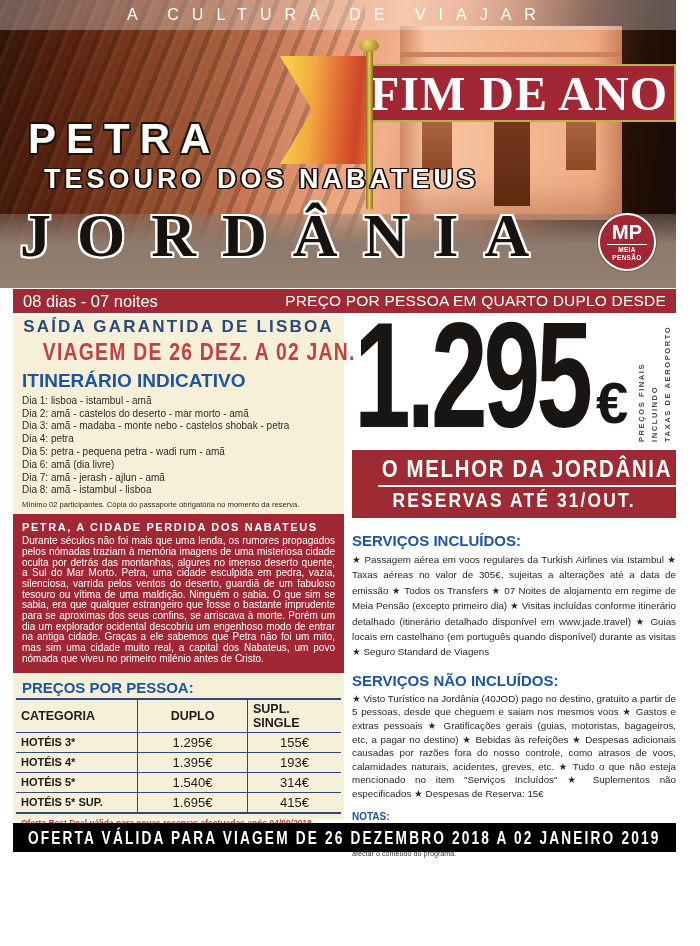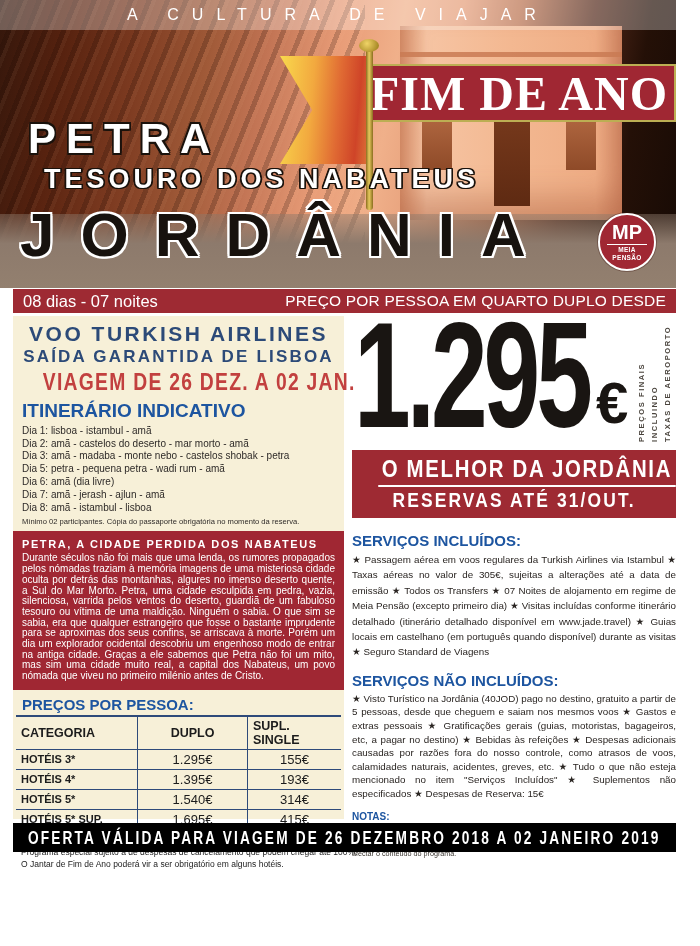--- a/index.html
+++ b/index.html
@@ -35,21 +35,21 @@
   .flag-knob { position:absolute; left:359px; top:39px; width:20px; height:13px; z-index:5; border-radius:50%;
     background:radial-gradient(circle at 40% 35%,#f0d467,#937414); }
   .title-petra { position:absolute; left:28px; top:118px; z-index:6; color:#fff; font-weight:700;
     font-size:42px; letter-spacing:10px; line-height:1;
     text-shadow:-1.6px -1.6px 0 #1a120c,1.6px -1.6px 0 #1a120c,-1.6px 1.6px 0 #1a120c,1.6px 1.6px 0 #1a120c,0 -1.6px 0 #1a120c,0 1.6px 0 #1a120c,-1.6px 0 0 #1a120c,1.6px 0 0 #1a120c; }
   .title-tesouro { position:absolute; left:44px; top:166px; z-index:6; color:#fff; font-weight:700;
     font-size:27px; letter-spacing:4px; line-height:1;
     text-shadow:-1.4px -1.4px 0 #1a120c,1.4px -1.4px 0 #1a120c,-1.4px 1.4px 0 #1a120c,1.4px 1.4px 0 #1a120c,0 -1.4px 0 #1a120c,0 1.4px 0 #1a120c,-1.4px 0 0 #1a120c,1.4px 0 0 #1a120c; }
   .title-jordania { position:absolute; left:20px; top:204px; z-index:6; color:#17120e; font-weight:700;
     font-size:62px; letter-spacing:26px; line-height:1;
-    text-shadow:-2px -2px 0 #fff,2px -2px 0 #fff,-2px 2px 0 #fff,2px 2px 0 #fff,0 -2px 0 #fff,0 2px 0 #fff,-2px 0 0 #fff,2px 0 0 #fff; }
+    text-shadow:-2px -2px 0 #fff,2px -2px 0 #fff,-2px 2px 0 #fff,2px 2px 0 #fff,0 -2px 0 #fff,0 2px 0 #fff,-2px 0 0 #fff,2px 0 0 #fff;font-family:Liberation Serif, serif; }
   .badge-mp { position:absolute; left:598px; top:213px; width:58px; height:58px; z-index:7; border-radius:50%;
     background:#a02733; border:2.5px solid #fff; box-shadow:0 0 0 1px rgba(60,20,15,.35);
     display:flex; flex-direction:column; align-items:center; justify-content:center; color:#fff; }
   .badge-code { font-size:20px; font-weight:700; line-height:1; border-bottom:1.5px solid #fff; padding:0 5px 2px; }
   .badge-label { font-size:6.5px; font-weight:700; line-height:1.25; margin-top:1.5px; text-align:center; letter-spacing:.3px; }
 
   
   .duration-bar { position:absolute; left:13px; top:289px; width:663px; height:24px; background:#9e2a33;
     display:flex; align-items:center; justify-content:space-between; padding:0 10px; color:#fff; }
   .duration-left { font-size:16.5px; font-weight:400; }
@@ -141,29 +141,29 @@
       </span>
     </div>
   </div>
 
   <div class="duration-bar">
     <span class="duration-left">08 dias - 07 noites</span>
     <span class="duration-right">PREÇO POR PESSOA EM QUARTO DUPLO DESDE</span>
   </div>
 
   <div class="left-panel">
-    <div class="flt1">VOO TURKISH AIRLINES</div>
     <div class="flt2">SAÍDA GARANTIDA DE LISBOA</div>
     <div class="flt3"><span>VIAGEM DE 26 DEZ. A 02 JAN.</span></div>
 
     <div class="itin-head">ITINERÁRIO INDICATIVO</div>
     <div class="days">
       <div class="day-line">Dia 1: lisboa - istambul - amã</div>
       <div class="day-line">Dia 2: amã - castelos do deserto - mar morto - amã</div>
       <div class="day-line">Dia 3: amã - madaba - monte nebo - castelos shobak - petra</div>
+      <div class="day-line">Dia 4: petra</div>
       <div class="day-line">Dia 5: petra - pequena petra - wadi rum - amã</div>
       <div class="day-line">Dia 6: amã (dia livre)</div>
       <div class="day-line">Dia 7: amã - jerash - ajlun - amã</div>
       <div class="day-line">Dia 8: amã - istambul - lisboa</div>
     </div>
     <div class="min-note">Mínimo 02 participantes. Cópia do passaporte obrigatória no momento da reserva.</div>
 
     <div class="petra-box">
       <div class="pb-title">PETRA, A CIDADE PERDIDA DOS NABATEUS</div>
       <div class="pb-body">Durante séculos não foi mais que uma lenda, os rumores propagados pelos nómadas traziam à memória imagens de uma misteriosa cidade oculta por detrás das montanhas, algures no imenso deserto quente, a Sul do Mar Morto. Petra, uma cidade esculpida em pedra, vazia, silenciosa, varrida pelos ventos do deserto, guardiã de um fabuloso tesouro ou vítima de uma maldição. Ninguém o sabia. O que sim se sabia, era que qualquer estrangeiro que fosse o bastante imprudente para se aproximas dos seus confins, se arriscava à morte. Porém um dia um explorador ocidental descobriu um engenhoso modo de entrar na antiga cidade. Graças a ele sabemos que Petra não foi um mito, mas sim uma cidade muito real, a capital dos Nabateus, um povo nómada que viveu no primeiro milénio antes de Cristo.</div>

